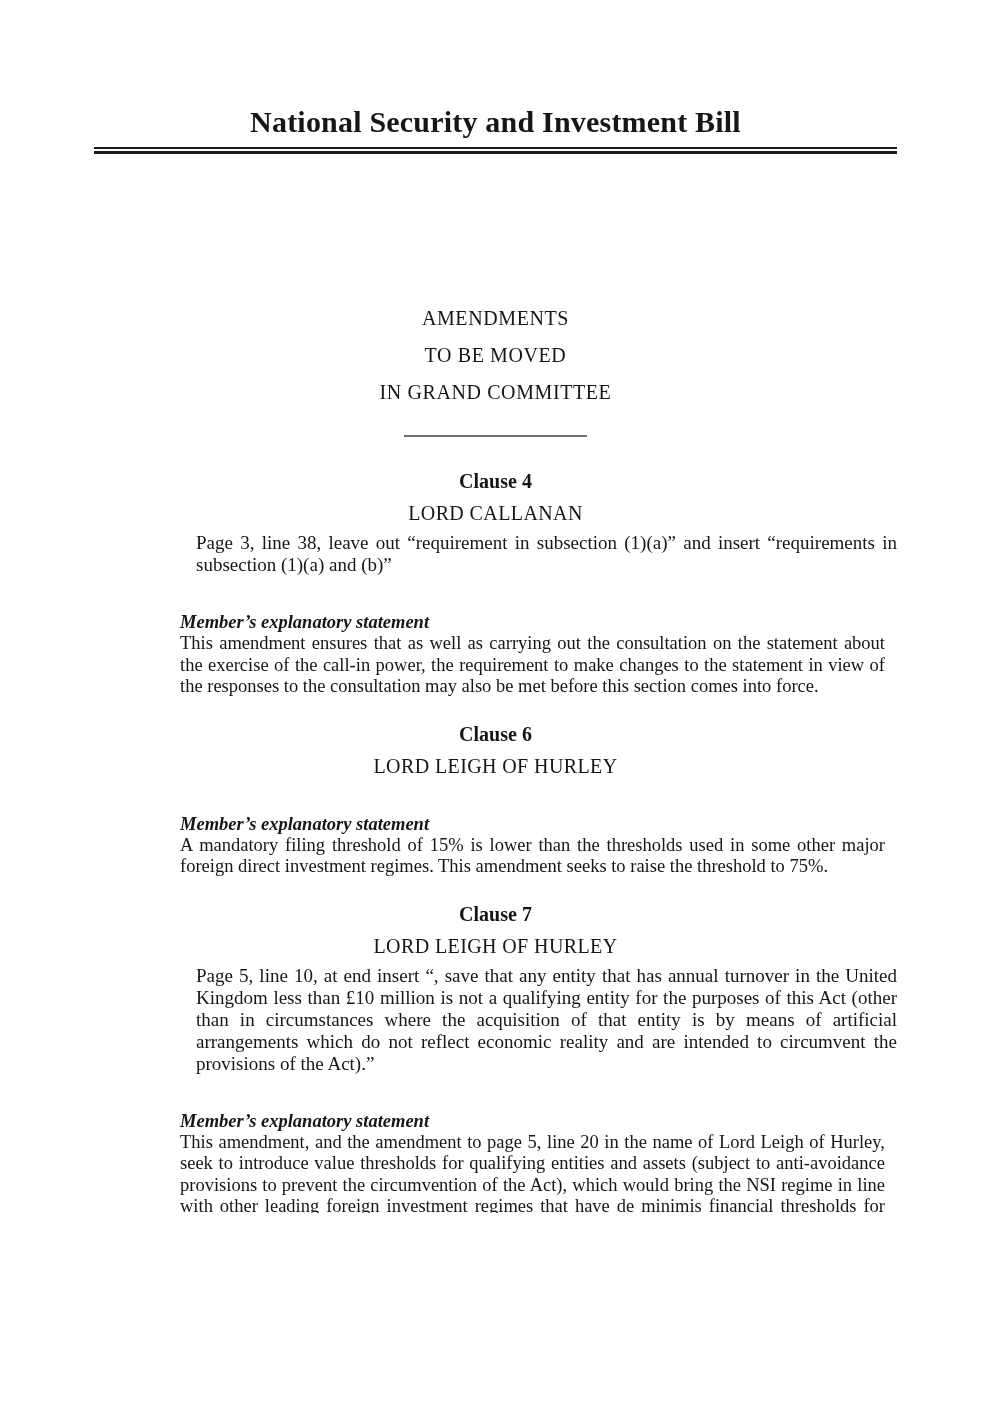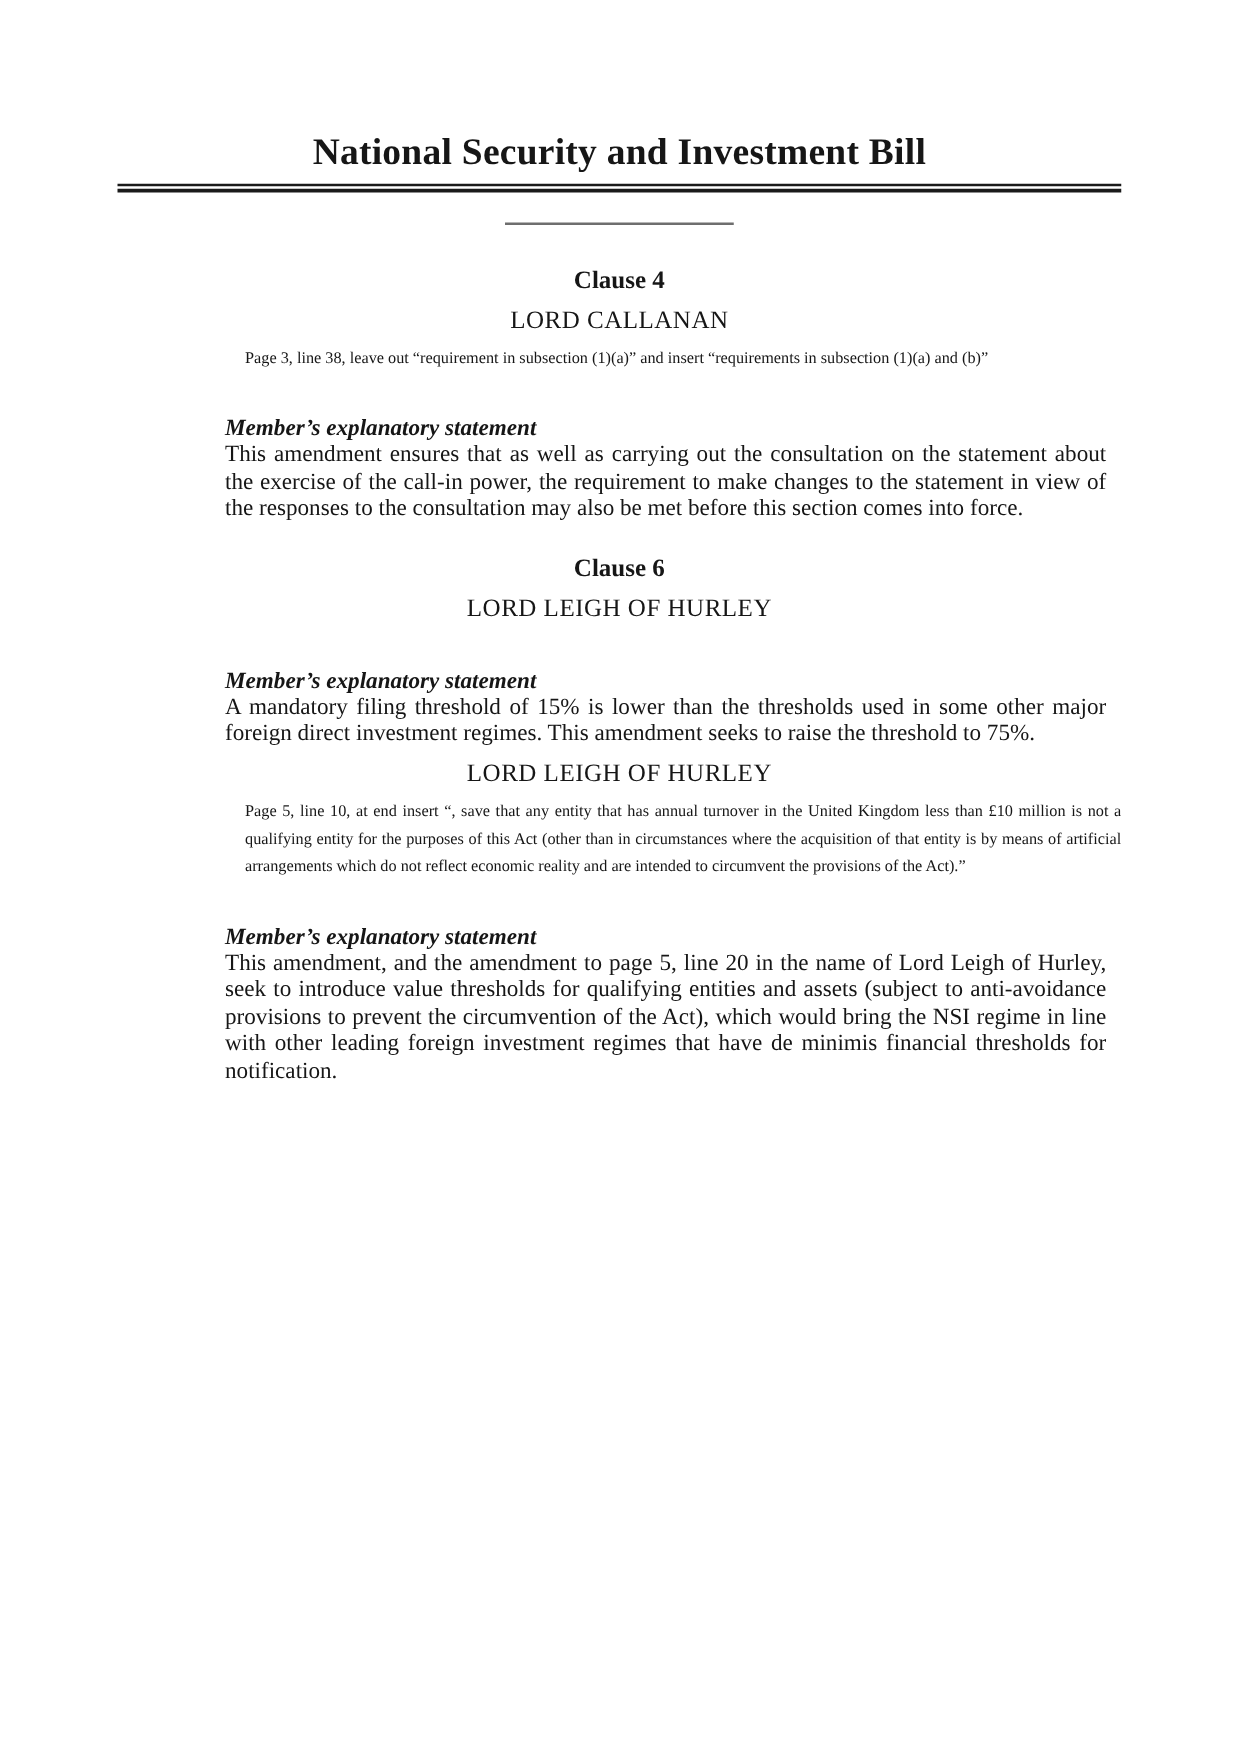--- a/index.html
+++ b/index.html
@@ -57,21 +57,21 @@
   .amendment + .amendment .clause-heading { margin-top: 24px; }
   .mover {
     margin-top: 8px;
     font-size: 20px;
     line-height: 24px;
     text-align: center;
     letter-spacing: 0.4px;
   }
   .amend-text {
     margin: 7px 0 0 102px;
-    font-size: 13px;
+    font-size: 19px;
     line-height: 22px;
     text-align: justify;
   }
   .expl-label {
     margin: 36px 0 0 86px;
     padding-right: 12px;
     font-size: 18.5px;
     line-height: 21px;
     font-weight: bold;
     font-style: italic;
@@ -100,39 +100,45 @@
 <div class="page">
 
   <h1 class="doc-title">National Security and Investment Bill</h1>
 
   <div class="double-rule">
     <div class="thin"></div>
     <div class="gap"></div>
     <div class="thick"></div>
   </div>
 
+  <div class="preamble">
+    <div>AMENDMENTS</div>
+    <div>TO BE MOVED</div>
+    <div>IN GRAND COMMITTEE</div>
+  </div>
 
   <div class="section-divider"></div>
 
   <section class="amendment">
     <h2 class="clause-heading">Clause 4</h2>
     <div class="mover">LORD CALLANAN</div>
     <p class="amend-text">Page 3, line 38, leave out “requirement in subsection (1)(a)” and insert “requirements in subsection (1)(a) and (b)”</p>
     <div class="expl-label">Member’s explanatory statement</div>
     <p class="expl-text">This amendment ensures that as well as carrying out the consultation on the statement about the exercise of the call-in power, the requirement to make changes to the statement in view of the responses to the consultation may also be met before this section comes into force.</p>
   </section>
 
   <section class="amendment">
     <h2 class="clause-heading">Clause 6</h2>
     <div class="mover">LORD LEIGH OF HURLEY</div>
     <div class="expl-label">Member’s explanatory statement</div>
     <p class="expl-text">A mandatory filing threshold of 15% is lower than the thresholds used in some other major foreign direct investment regimes. This amendment seeks to raise the threshold to 75%.</p>
   </section>
 
   <section class="amendment">
+    <h2 class="clause-heading">Clause 7</h2>
     <div class="mover">LORD LEIGH OF HURLEY</div>
     <p class="amend-text">Page 5, line 10, at end insert “, save that any entity that has annual turnover in the United Kingdom less than £10 million is not a qualifying entity for the purposes of this Act (other than in circumstances where the acquisition of that entity is by means of artificial arrangements which do not reflect economic reality and are intended to circumvent the provisions of the Act).”</p>
     <div class="expl-label">Member’s explanatory statement</div>
     <p class="expl-text">This amendment, and the amendment to page 5, line 20 in the name of Lord Leigh of Hurley, seek to introduce value thresholds for qualifying entities and assets (subject to anti-avoidance provisions to prevent the circumvention of the Act), which would bring the NSI regime in line with other leading foreign investment regimes that have de minimis financial thresholds for notification.</p>
   </section>
 
   <footer class="doc-footer">
     <span><span>HL Bill 165(</span><i>m</i><span>)</span></span>
     <span>58/4</span>
   </footer>

